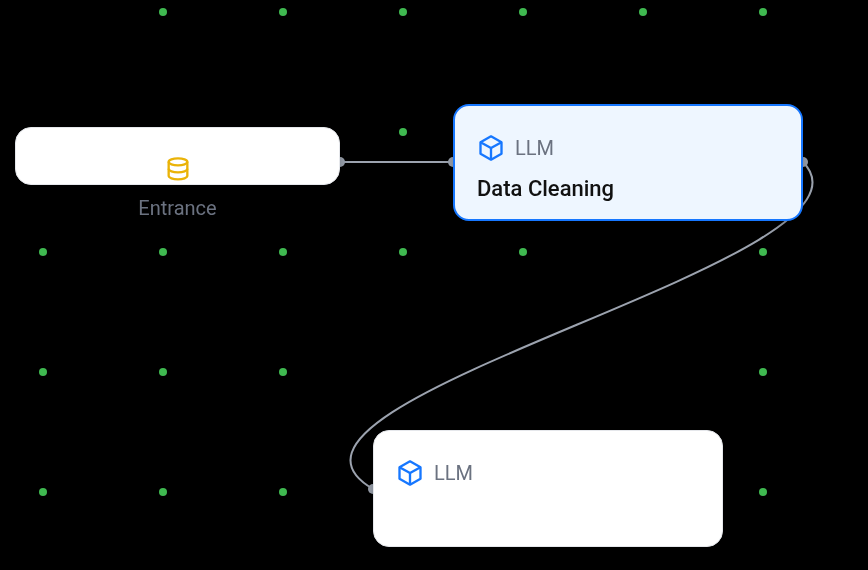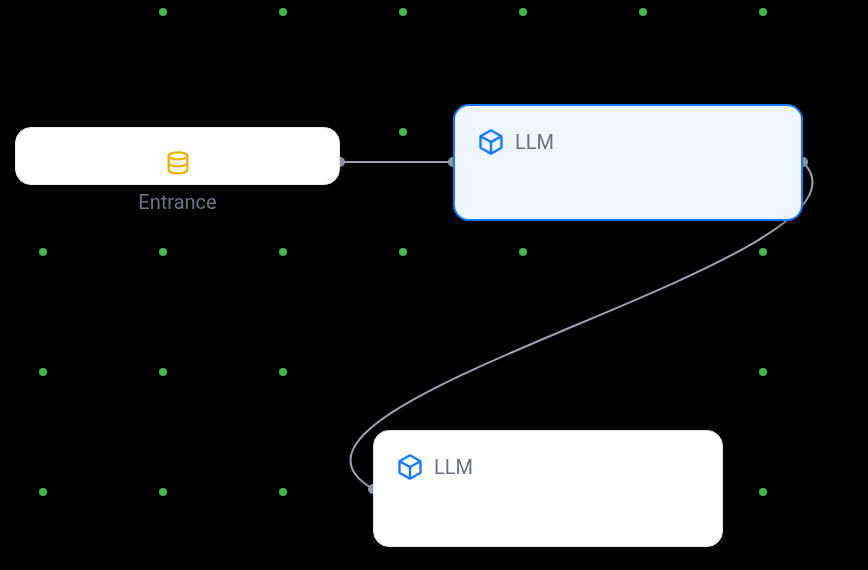--- a/index.html
+++ b/index.html
@@ -20,21 +20,21 @@
     width: 8px;
     height: 8px;
     background: #3fb950;
     border-radius: 50%;
     transform: translate(-50%, -50%);
   }
   .node {
     position: absolute;
     background: #fff;
     border-radius: 16px;
-    padding: 22px 22px;
+    padding: 28px 22px;
     box-shadow: 0 4px 12px rgba(0,0,0,0.25);
     display: flex;
     flex-direction: column;
     gap: 14px;
   }
   .node.entrance {
     left: 15px;
     top: 127px;
     width: 325px;
     height: 58px;
@@ -150,20 +150,21 @@
     <div class="node-header">
       <span class="icon">
         <svg viewBox="0 0 24 24" width="28" height="28" fill="none" stroke="#1677ff" stroke-width="2" stroke-linejoin="round">
           <path d="M12 2 L21 7 L21 17 L12 22 L3 17 L3 7 Z"></path>
           <path d="M3 7 L12 12 L21 7"></path>
           <path d="M12 12 L12 22"></path>
         </svg>
       </span>
       <span class="node-type">LLM</span>
     </div>
+    <div class="node-title">Data Cleaning</div>
   </div>
 
   <div class="node llm2">
     <div class="node-header">
       <span class="icon">
         <svg viewBox="0 0 24 24" width="28" height="28" fill="none" stroke="#1677ff" stroke-width="2" stroke-linejoin="round">
           <path d="M12 2 L21 7 L21 17 L12 22 L3 17 L3 7 Z"></path>
           <path d="M3 7 L12 12 L21 7"></path>
           <path d="M12 12 L12 22"></path>
         </svg>

